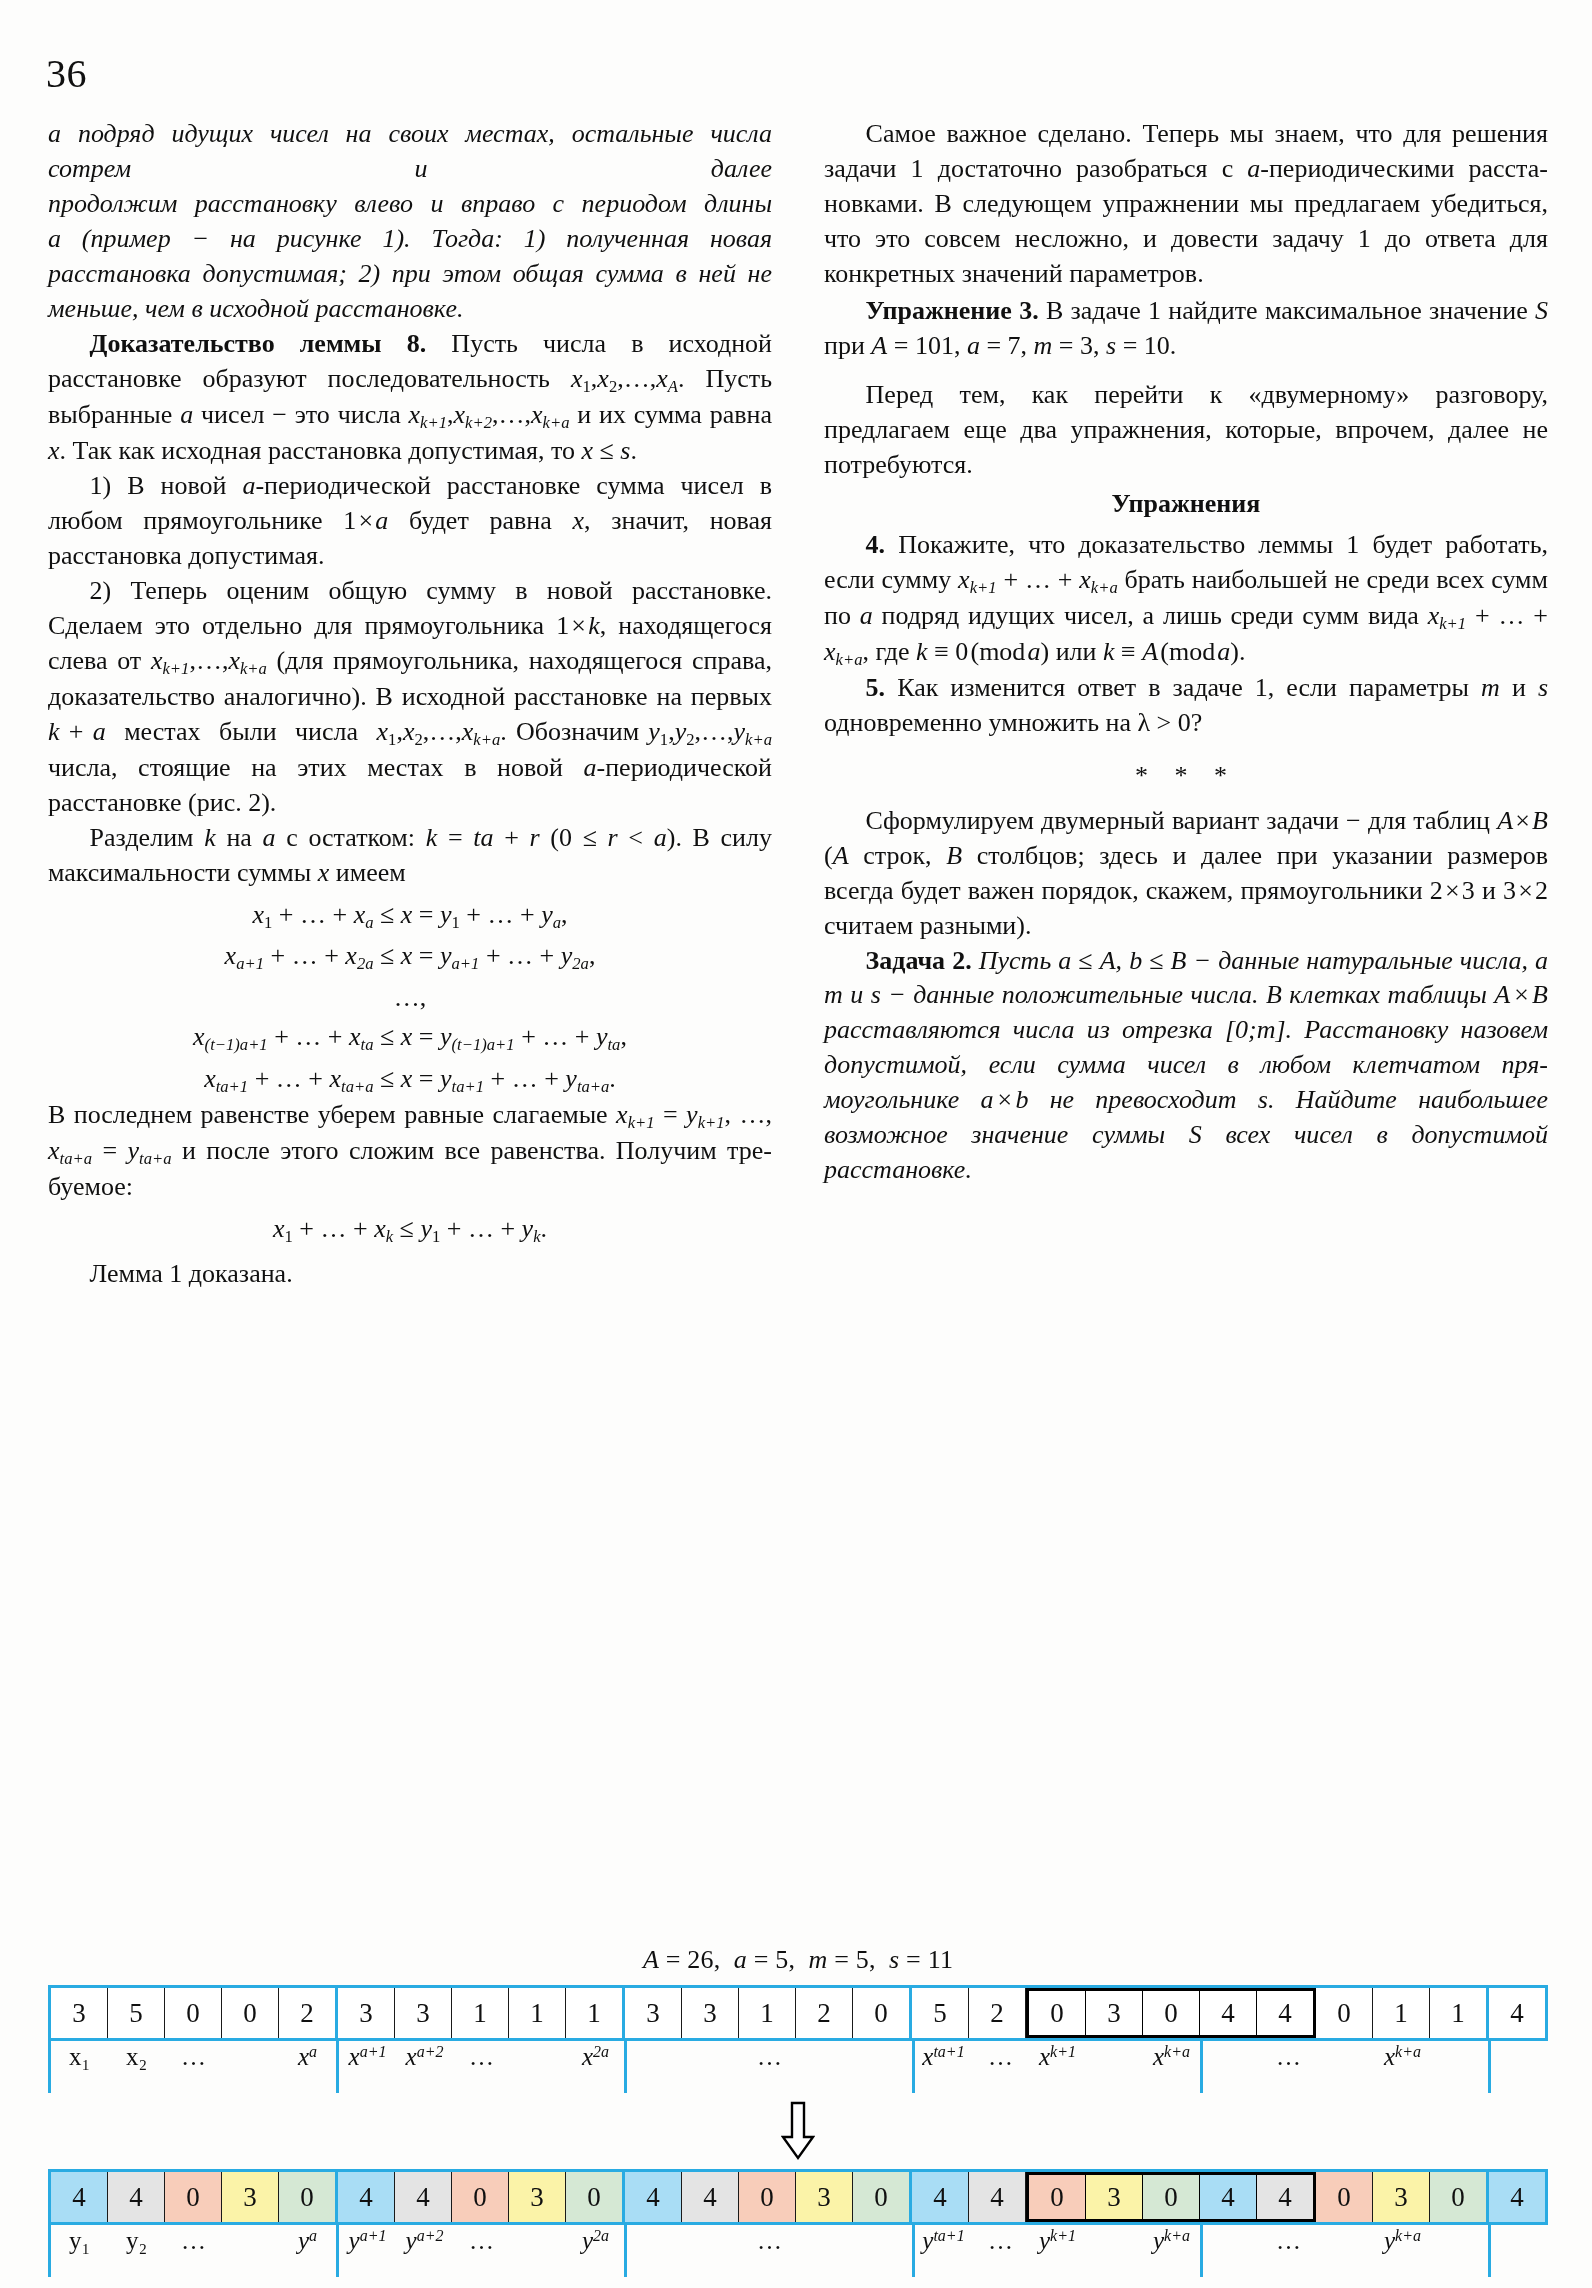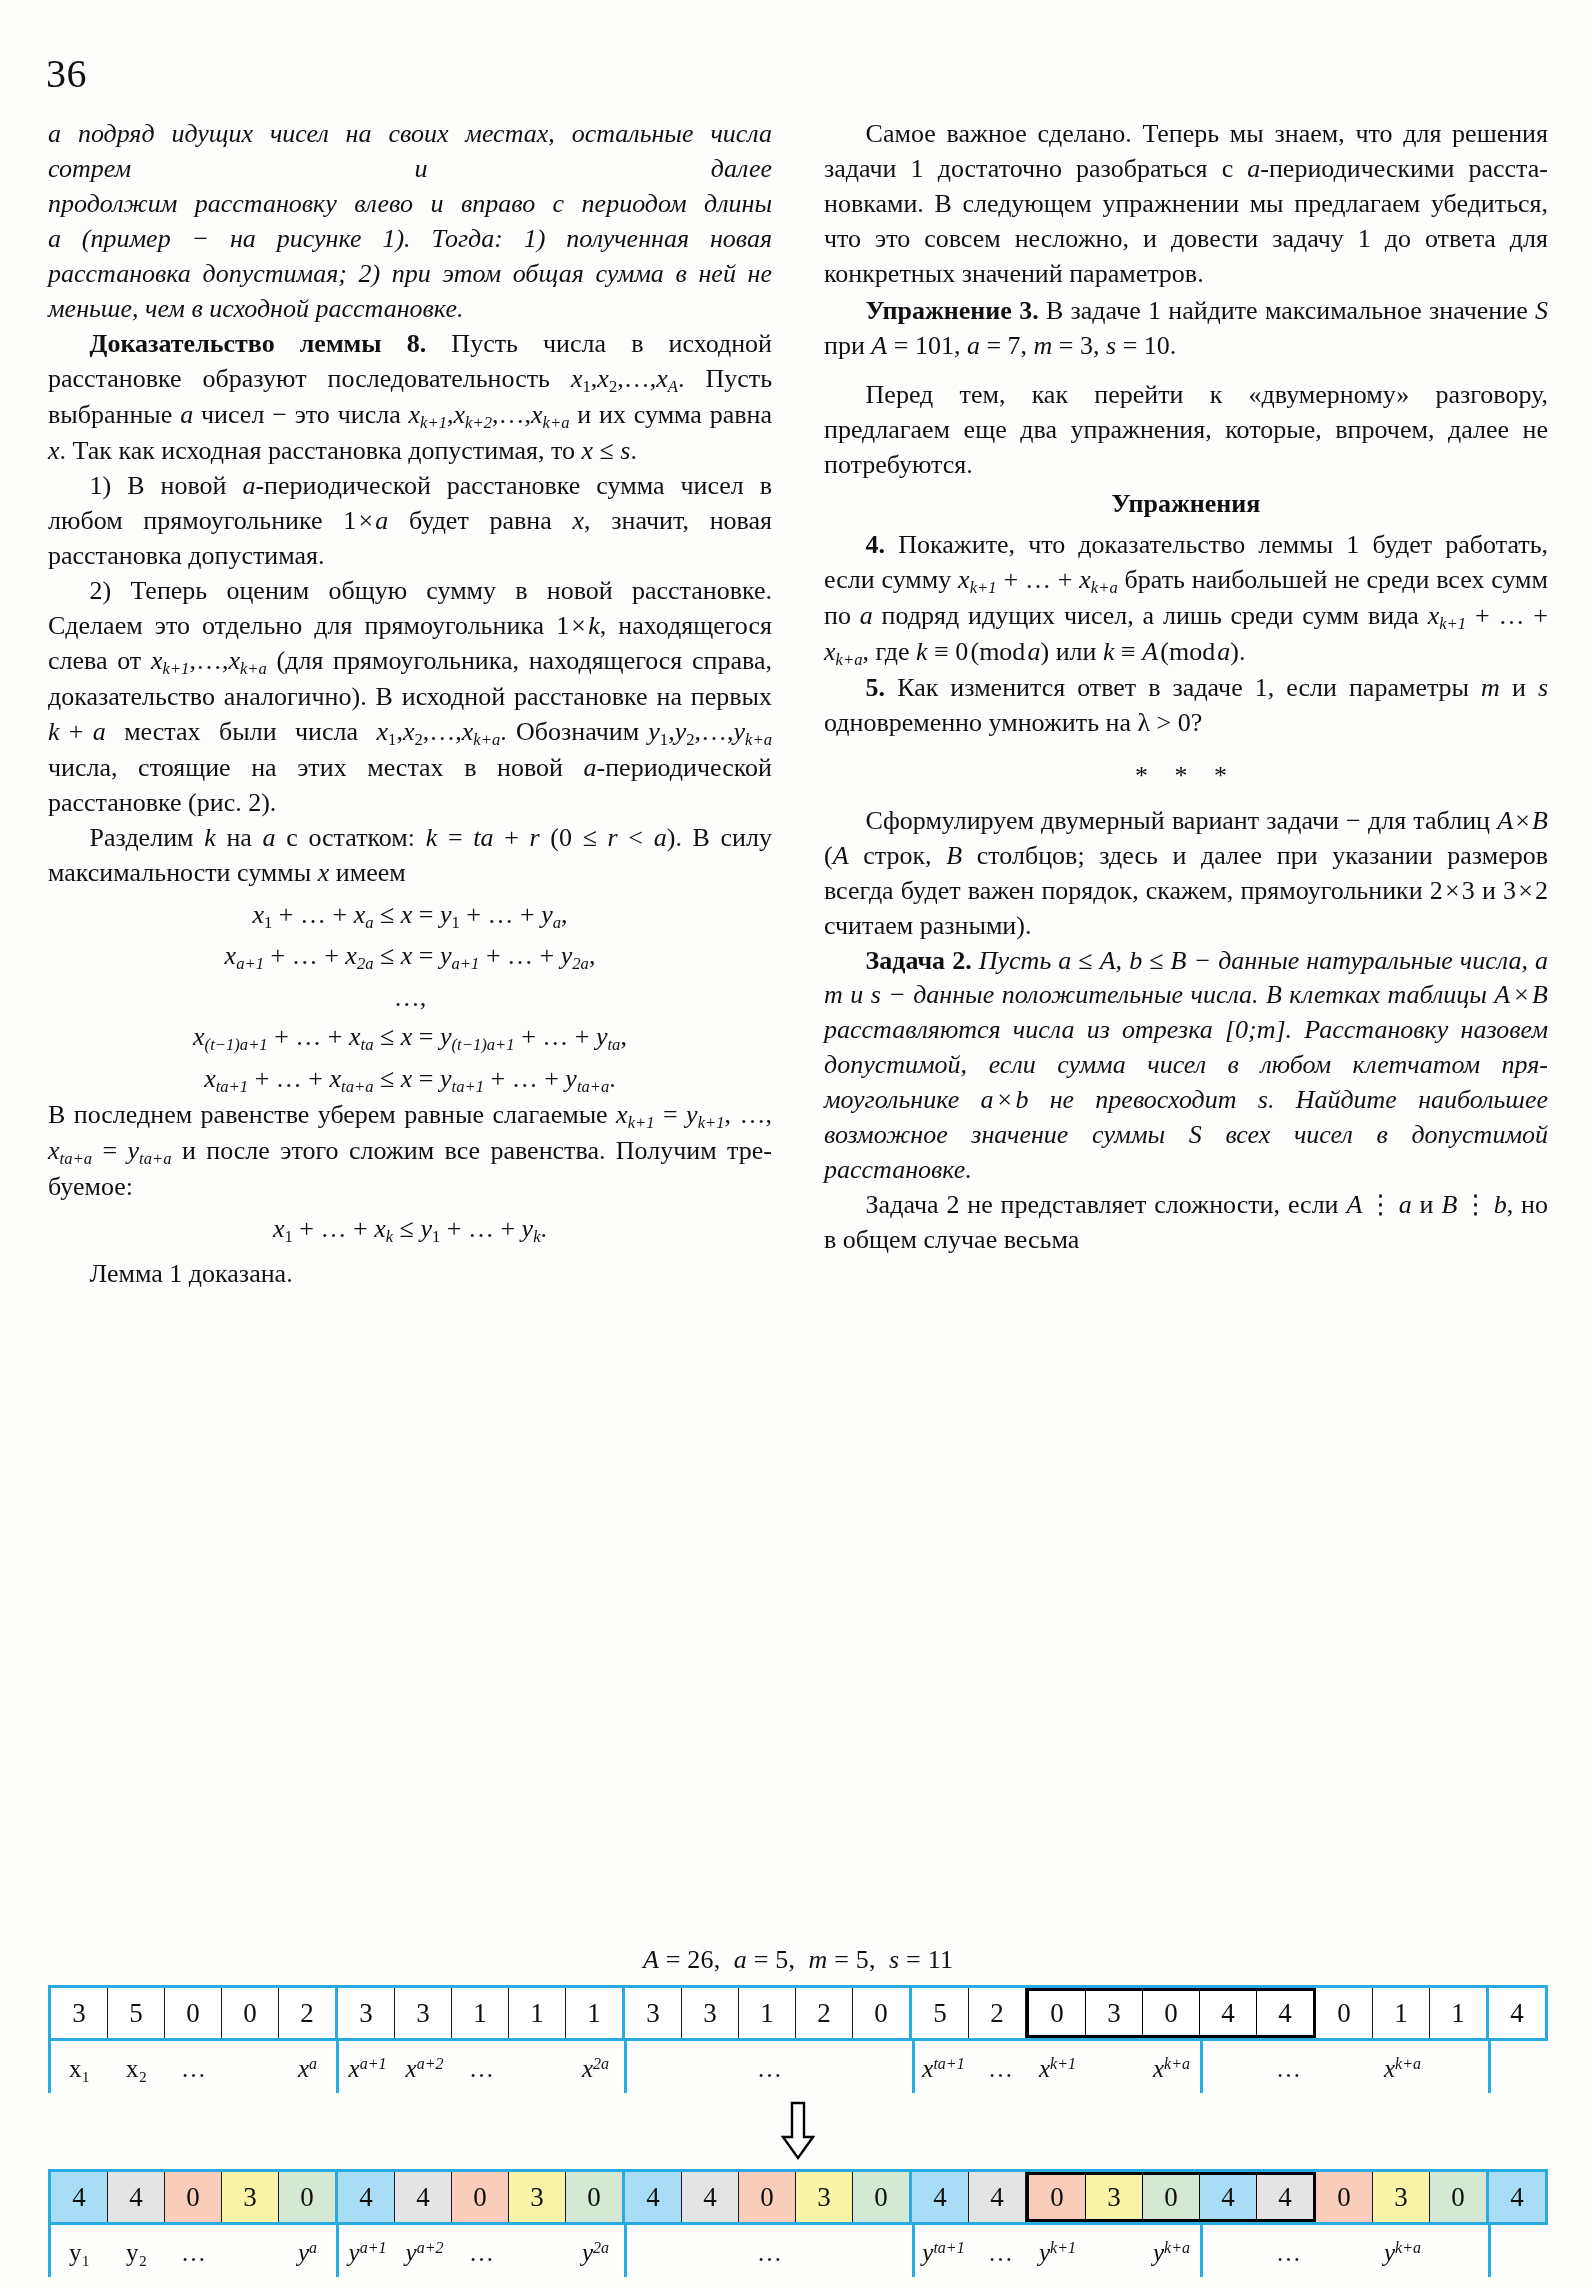--- a/index.html
+++ b/index.html
@@ -87,21 +87,21 @@
     box-sizing:border-box;
     background:#ffffff;
   }
   .cell.grp{border-right:3px solid #29abe2;}
   .labelrow{
     display:flex;width:100%;height:52px;box-sizing:border-box;
     position:relative;
   }
   .lcell{
     flex:1 1 0;display:flex;align-items:flex-start;justify-content:center;
-    font-size:25px;box-sizing:border-box;padding-top:14px;
+    font-size:25px;box-sizing:border-box;padding-top:2px;
     white-space:nowrap;
   }
   .tick{border-left:3px solid #29abe2;}
   .arrow{
     width:100%;display:flex;justify-content:center;align-items:center;
     height:76px;
   }
   .fig-name{
     font-size:25px;font-style:italic;margin-top:8px;
   }
@@ -194,23 +194,20 @@
 
       <p class="ind">
         Сформулируем двумерный вариант за­дачи − для таблиц <span class="mi">A</span> × <span class="mi">B</span> (<span class="mi">A</span> строк, <span class="mi">B</span> столбцов; здесь и далее при указании размеров всегда будет важен порядок, ска­жем, прямоугольники 2 × 3 и 3 × 2 считаем разными).
       </p>
 
       <p class="ind">
         <span class="bd">Задача 2.</span>
         <span class="it">Пусть <span class="mi">a</span> ≤ <span class="mi">A</span>, <span class="mi">b</span> ≤ <span class="mi">B</span> − данные натуральные числа, <span class="mi">a</span> <span class="mi">m</span> и <span class="mi">s</span> − данные положительные числа. В клетках таблицы <span class="mi">A</span> × <span class="mi">B</span> расставляются числа из отрезка [0;<span class="mi">m</span>]. Расстановку назовем допустимой, если сумма чисел в любом клетчатом пря­моугольнике <span class="mi">a</span> × <span class="mi">b</span> не превосходит <span class="mi">s</span>. Найди­те наибольшее возможное значение сум­мы <span class="mi">S</span> всех чисел в допустимой расстановке.</span>
       </p>
 
-      <p class="ind">
-        Задача 2 не представляет сложности, если <span class="mi">A</span> ⋮ <span class="mi">a</span> и <span class="mi">B</span> ⋮ <span class="mi">b</span>, но в общем случае весьма
-      </p>
     </div>
   </div>
 
   <div class="figure">
 
     <div class="fig-caption-top">
       <span class="mi">A</span> = 26,&nbsp; <span class="mi">a</span> = 5,&nbsp; <span class="mi">m</span> = 5,&nbsp; <span class="mi">s</span> = 11
     </div>
 
     <div class="strip" id="row1">

